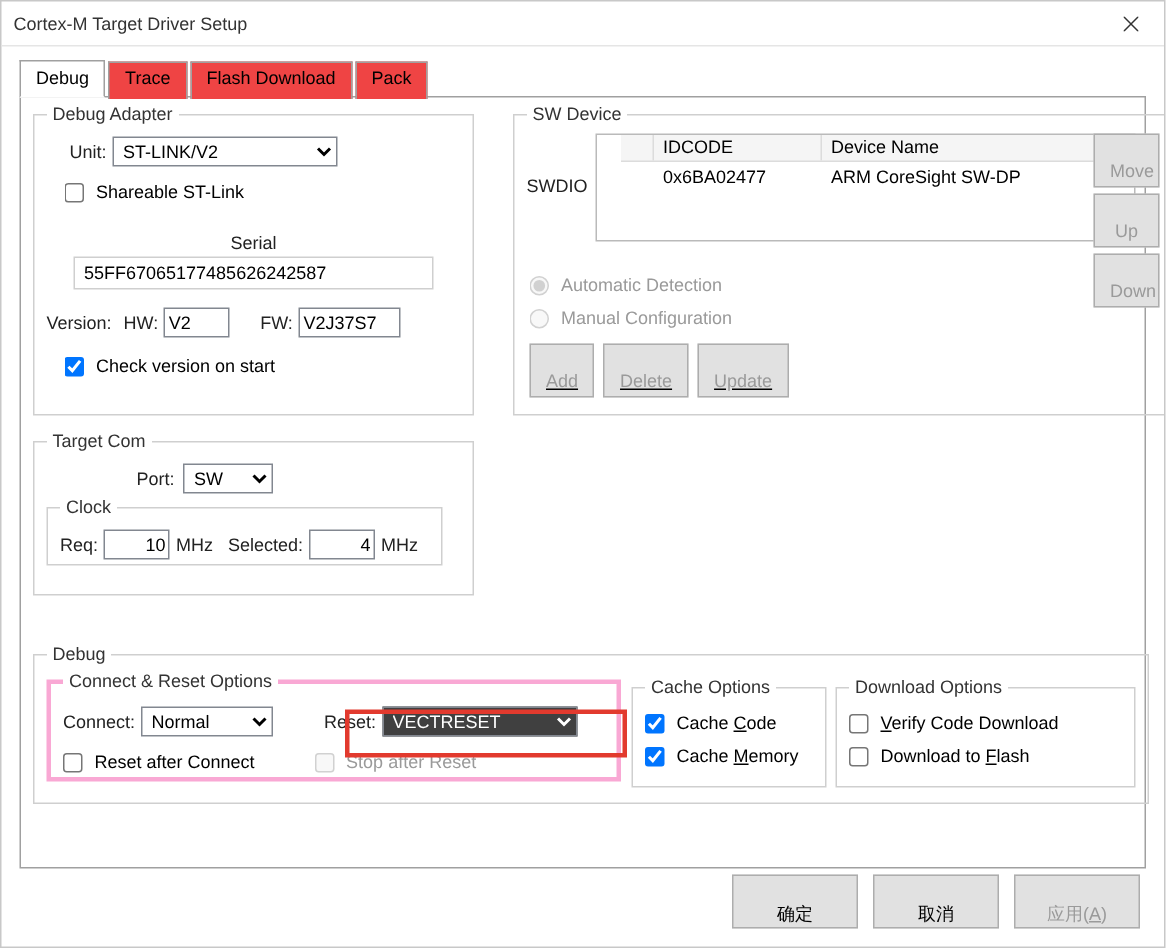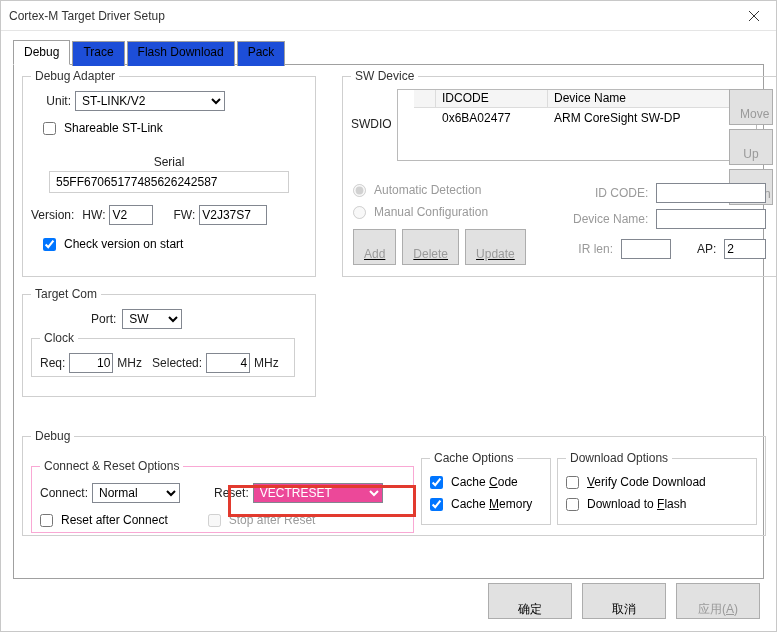--- a/index.html
+++ b/index.html
@@ -5,21 +5,21 @@
     * { box-sizing: border-box; font-family: "Microsoft YaHei", Tahoma, Arial, sans-serif; font-size: 12px; }
     body { margin: 0; background: #fff; width: 777px; height: 632px; border: 1px solid #c8c8c8; position: relative; }
     
     .titlebar { height: 30px; display: flex; align-items: center; justify-content: space-between; padding: 0 0 0 8px; border-bottom: 1px solid #e5e5e5; }
     .titlebar .title { color: #333; }
     .titlebar .close { width: 45px; height: 28px; display: flex; align-items: center; justify-content: center; cursor: pointer; }
     .titlebar .close svg { width: 10px; height: 10px; stroke: #333; stroke-width: 1; }
     
     .tabs { position: relative; margin: 8px 12px 0 12px; }
     .tabstrip { display: flex; position: relative; z-index: 2; }
-    .tab { padding: 4px 10px 5px 10px; border: 1px solid #a0a0a0; border-bottom: none; background: #1d4ed8; margin-right: 2px; position: relative; top: 1px; cursor: pointer; }
+    .tab { padding: 4px 10px 5px 10px; border: 1px solid #a0a0a0; border-bottom: none; background: #ef4444; margin-right: 2px; position: relative; top: 1px; cursor: pointer; }
     .tab.active { background: #fff; border-bottom: 1px solid #fff; }
     .tab:not(.active) { top: 2px; padding-top: 3px; padding-bottom: 4px; }
     .tabbody { border: 1px solid #a0a0a0; padding: 10px 12px 14px 12px; position: relative; z-index: 1; height: 515px; }
     
     fieldset { border: 1px solid #cfcfcf; margin: 0; padding: 8px 8px 10px 8px; position: absolute; }
     legend { padding: 0 4px; color: #333; }
     .lbl { color: #222; }
     .disabled { color: #9a9a9a !important; }
     
     select, input[type="text"] { border: 1px solid #828790; background: #fff; height: 20px; padding: 1px 2px; font-size: 12px; }
@@ -27,39 +27,39 @@
     input[type="checkbox"], input[type="radio"] { margin: 0 4px 0 0; vertical-align: middle; }
     button.win { border: 1px solid #adadad; background: #e1e1e1; height: 22px; padding: 17px 10px; cursor: pointer; }
     button.win:disabled { color: #9a9a9a; }
     .row { display: flex; align-items: center; gap: 4px; }
     
     #grp-adapter   { left: 8px;  top: 4px;  width: 294px; height: 208px; }
     #grp-target    { left: 8px;  top: 222px; width: 294px; height: 110px; }
     #grp-swdevice  { left: 328px; top: 4px;  width: 438px; height: 208px; }
     #grp-debug     { left: 8px;  top: 364px; width: 744px; height: 107px; }
     #grp-clock     { position: absolute; left: 8px; top: 52px; width: 264px; height: 46px; border: 1px solid #cfcfcf; }
-    #grp-connect   { position: absolute; left: 8px; top: 16px; width: 383px; height: 74px; border: 1px solid #f9a8d4; }
+    #grp-connect   { position: absolute; left: 8px; top: 4px; width: 383px; height: 74px; border: 3px solid #f9a8d4; }
     #grp-cache     { position: absolute; left: 398px; top: 8px; width: 130px; height: 74px; border: 1px solid #cfcfcf; }
     #grp-download  { position: absolute; left: 534px; top: 8px; width: 200px; height: 74px; border: 1px solid #cfcfcf; }
     
     .dev-table { border: 1px solid #bababa; background: #fff; height: 72px; width: 360px; position: absolute; left: 54px; top: 6px; padding-left: 16px; }
     .dev-head { display: flex; background: #f5f5f5; border-bottom: 1px solid #dcdcdc; height: 18px; }
     .dev-head div { border-right: 1px solid #dcdcdc; padding: 1px 6px; }
     .dev-row { display: flex; }
     .dev-row div { padding: 3px 6px; }
     .swdio-lbl { position: absolute; left: 8px; top: 34px; }
     .move-btns { position: absolute; right: 6px; top: 6px; width: 44px; display: flex; flex-direction: column; gap: 4px; }
     .move-btns button { height: 22px; }
     
     .highlight-box { position: absolute; border: 3px solid #e23a2e; left: 196px; top: 12px; width: 188px; height: 32px; pointer-events: none; }
     
     .dlg-btns { position: absolute; right: 16px; bottom: 12px; display: flex; gap: 10px; }
     .dlg-btns button { width: 84px; height: 24px; }
     .serial-box { border: 1px solid #cfcfcf; height: 22px; display:flex; align-items:center; padding: 0 6px; width: 240px; margin-top: 2px; }
-    .reset-select { background: #ec4899; color: #fff; }
+    .reset-select { background: #404040; color: #fff; }
   </style>
 </head>
 <body>
 
 <div class="titlebar">
   <span class="title">Cortex-M Target Driver Setup</span>
   <div class="close">
     <svg viewBox="0 0 10 10">
         <line x1="0" y1="0" x2="10" y2="10"></line>
         <line x1="10" y1="0" x2="0" y2="10"></line>
@@ -155,36 +155,20 @@
           <span>Automatic Detection</span>
         </label>
         <label class="row disabled" style="margin-top:8px;">
           <input type="radio" disabled="" style="">
           <span>Manual Configuration</span>
         </label>
         <div class="row" style="margin-top:10px;gap:6px;text-decoration:underline;">
           <button class="win disabled" disabled="">Add</button>
           <button class="win disabled" disabled="">Delete</button>
           <button class="win disabled" disabled="">Update</button>
-        </div>
-      </div>
-      <div style="position:absolute;left:230px;top:100px;">
-        <div class="row disabled" style="justify-content:flex-end;">
-          <span>ID CODE:</span>
-          <input type="text" disabled="" style="width: 110px; margin-left: 4px;">
-        </div>
-        <div class="row disabled" style="margin-top:6px;justify-content:flex-end;">
-          <span>Device Name:</span>
-          <input type="text" disabled="" style="width: 110px; margin-left: 4px;">
-        </div>
-        <div class="row" style="margin-top:10px;justify-content:flex-end;">
-          <span class="disabled">IR len:</span>
-          <input type="text" disabled="" style="width: 50px; margin-left: 4px;">
-          <span class="lbl" style="margin-left:22px;">AP:</span>
-          <input type="text" style="width: 42px; margin-left: 4px;" value="2">
         </div>
       </div>
     </fieldset>
 
     <fieldset id="grp-debug">
       <legend>Debug</legend>
 
       <fieldset id="grp-connect">
         <legend>Connect &amp; Reset Options</legend>
         <div class="row" style="margin-top:2px;">

